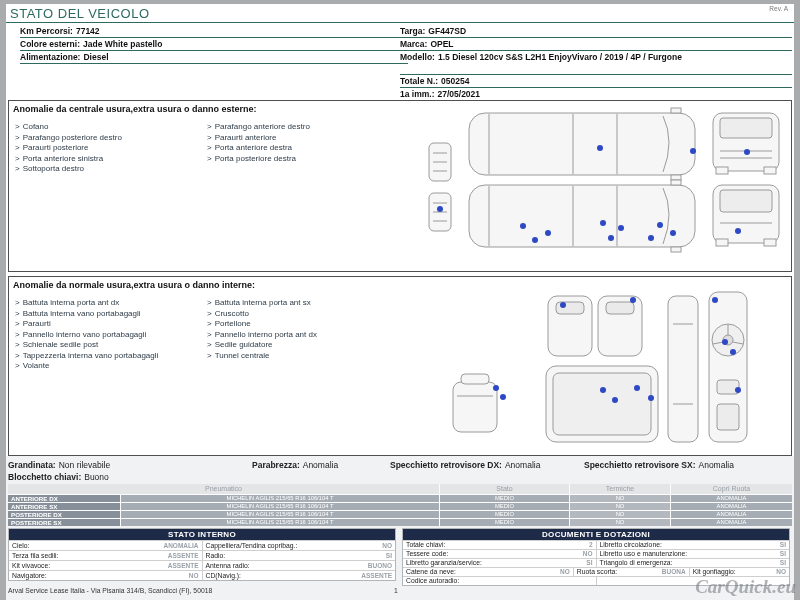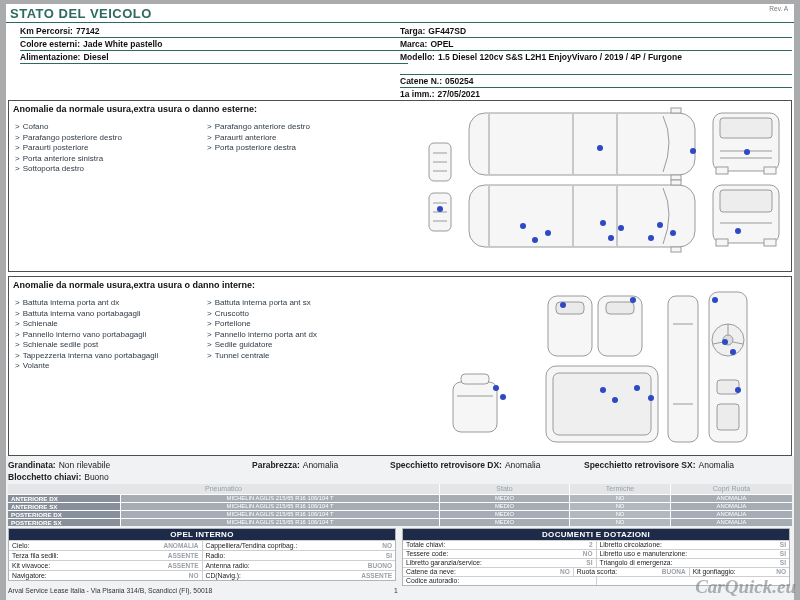--- a/index.html
+++ b/index.html
@@ -1,19 +1,19 @@
 <!DOCTYPE html>
 <html style="--teal: #2d6a5f; --navy: #1d2b49; --dot: #2d49c4; --valgray: #9aa1a8;"><head>
 <meta charset="utf-8">
 <style>
   *{margin:0;padding:0;box-sizing:border-box}
   html,body{width:800px;height:600px}
   body{background:#a9abac;font-family:"Liberation Sans",sans-serif;position:relative;overflow:hidden}
   .page{position:absolute;left:6px;top:4px;width:788px;height:590px;background:#fff}
-  .title{position:absolute;left:4px;top:2px;font-size:13px;font-weight:bold;color:var(--teal);letter-spacing:.5px}
+  .title{position:absolute;left:4px;top:2px;font-size:13px;font-weight:normal;color:var(--teal);letter-spacing:.5px}
   .rev{position:absolute;right:6px;top:1px;font-size:6.5px;color:#777}
   .rule{position:absolute;left:0;top:18px;width:100%;border-top:1px solid var(--teal)}
   .info-col{position:absolute;top:21px}
   .info-left{left:14px;width:388px}
   .info-right{left:394px;width:392px}
   .irow{height:13px;line-height:12px;border-bottom:1px solid var(--teal);font-size:8.5px;font-weight:bold;color:#111;white-space:nowrap;overflow:hidden}
   .irow.modello{height:24px;line-height:11px;white-space:normal;padding-top:1px}
   .irow .lbl{margin-right:3px}
   .box{position:absolute;left:2px;width:784px;border:1px solid #4f4f4f;background:#fff}
   .box-ext{top:96px;height:172px}
@@ -65,36 +65,37 @@
   <div class="info-col info-left">
     <div class="irow"><span class="lbl">Km Percorsi:</span><span class="val">77142</span></div>
     <div class="irow"><span class="lbl">Colore esterni:</span><span class="val">Jade White pastello</span></div>
     <div class="irow"><span class="lbl">Alimentazione:</span><span class="val">Diesel</span></div>
   </div>
 
   <div class="info-col info-right">
     <div class="irow"><span class="lbl">Targa:</span><span class="val">GF447SD</span></div>
     <div class="irow"><span class="lbl">Marca:</span><span class="val">OPEL</span></div>
     <div class="irow modello"><span class="lbl">Modello:</span><span class="val">1.5 Diesel 120cv S&amp;S L2H1 EnjoyVivaro / 2019 / 4P / Furgone</span></div>
-    <div class="irow"><span class="lbl">Catene N.:</span><span class="val">050254</span></div>
+    <div class="irow"><span class="lbl">Totale N.:</span><span class="val">050254</span></div>
     <div class="irow"><span class="lbl">1a imm.:</span><span class="val">27/05/2021</span></div>
   </div>
 
   <div class="box box-ext">
-    <div class="box-header">Anomalie da normale usura,extra usura o danno esterne:</div>
+    <div class="box-header">Anomalie da centrale usura,extra usura o danno esterne:</div>
     <div class="dlist c1">
       <div class="item"><span class="marker">&gt;</span><span>Cofano</span></div>
       <div class="item"><span class="marker">&gt;</span><span>Parafango posteriore destro</span></div>
       <div class="item"><span class="marker">&gt;</span><span>Paraurti posteriore</span></div>
       <div class="item"><span class="marker">&gt;</span><span>Porta anteriore sinistra</span></div>
       <div class="item"><span class="marker">&gt;</span><span>Sottoporta destro</span></div>
     </div>
     <div class="dlist c2">
       <div class="item"><span class="marker">&gt;</span><span>Parafango anteriore destro</span></div>
       <div class="item"><span class="marker">&gt;</span><span>Paraurti anteriore</span></div>
+      <div class="item"><span class="marker">&gt;</span><span>Porta anteriore destra</span></div>
       <div class="item"><span class="marker">&gt;</span><span>Porta posteriore destra</span></div>
     </div>
     <svg class="diagram" width="362" height="158" viewBox="0 0 362 158">
       <g stroke="#9a9a9a" fill="#f6f6f6" stroke-width="1">
         <rect x="4" y="36" width="22" height="38" rx="5"></rect>
         <line x1="8" y1="46" x2="22" y2="46"></line>
           <line x1="8" y1="55" x2="22" y2="55"></line>
           <line x1="8" y1="64" x2="22" y2="64"></line>
         <rect x="4" y="86" width="22" height="38" rx="5"></rect>
         <line x1="8" y1="96" x2="22" y2="96"></line>
@@ -143,21 +144,21 @@
           <circle cx="15" cy="102" r="3"></circle>
       </g>
     </svg>
   </div>
 
   <div class="box box-int">
     <div class="box-header">Anomalie da normale usura,extra usura o danno interne:</div>
     <div class="dlist c1">
       <div class="item"><span class="marker">&gt;</span><span>Battuta interna porta ant dx</span></div>
       <div class="item"><span class="marker">&gt;</span><span>Battuta interna vano portabagagli</span></div>
-      <div class="item"><span class="marker">&gt;</span><span>Schienale</span></div>
+      <div class="item"><span class="marker">&gt;</span><span>Paraurti</span></div>
       <div class="item"><span class="marker">&gt;</span><span>Pannello interno vano portabagagli</span></div>
       <div class="item"><span class="marker">&gt;</span><span>Schienale sedile post</span></div>
       <div class="item"><span class="marker">&gt;</span><span>Tappezzeria interna vano portabagagli</span></div>
       <div class="item"><span class="marker">&gt;</span><span>Volante</span></div>
     </div>
     <div class="dlist c2">
       <div class="item"><span class="marker">&gt;</span><span>Battuta interna porta ant sx</span></div>
       <div class="item"><span class="marker">&gt;</span><span>Cruscotto</span></div>
       <div class="item"><span class="marker">&gt;</span><span>Portellone</span></div>
       <div class="item"><span class="marker">&gt;</span><span>Pannello interno porta ant dx</span></div>
@@ -237,21 +238,21 @@
       <div class="tc">ANOMALIA</div>
 
       <div class="tc pos">POSTERIORE SX</div>
       <div class="tc">MICHELIN AGILIS 215/65 R16 106/104 T</div>
       <div class="tc">MEDIO</div>
       <div class="tc term">NO</div>
       <div class="tc">ANOMALIA</div>
     </div>
 
     <div class="subtable st-left">
-      <div class="sub-header">OPEL INTERNO</div>
+      <div class="sub-header">STATO INTERNO</div>
       <div class="srow">
         <div class="scell">
             <span class="slbl">Cielo:</span>
             <span class="sval">ANOMALIA</span>
           </div>
         <div class="scell">
             <span class="slbl">Cappelliera/Tendina copribag.:</span>
             <span class="sval">NO</span>
           </div>
       </div>

